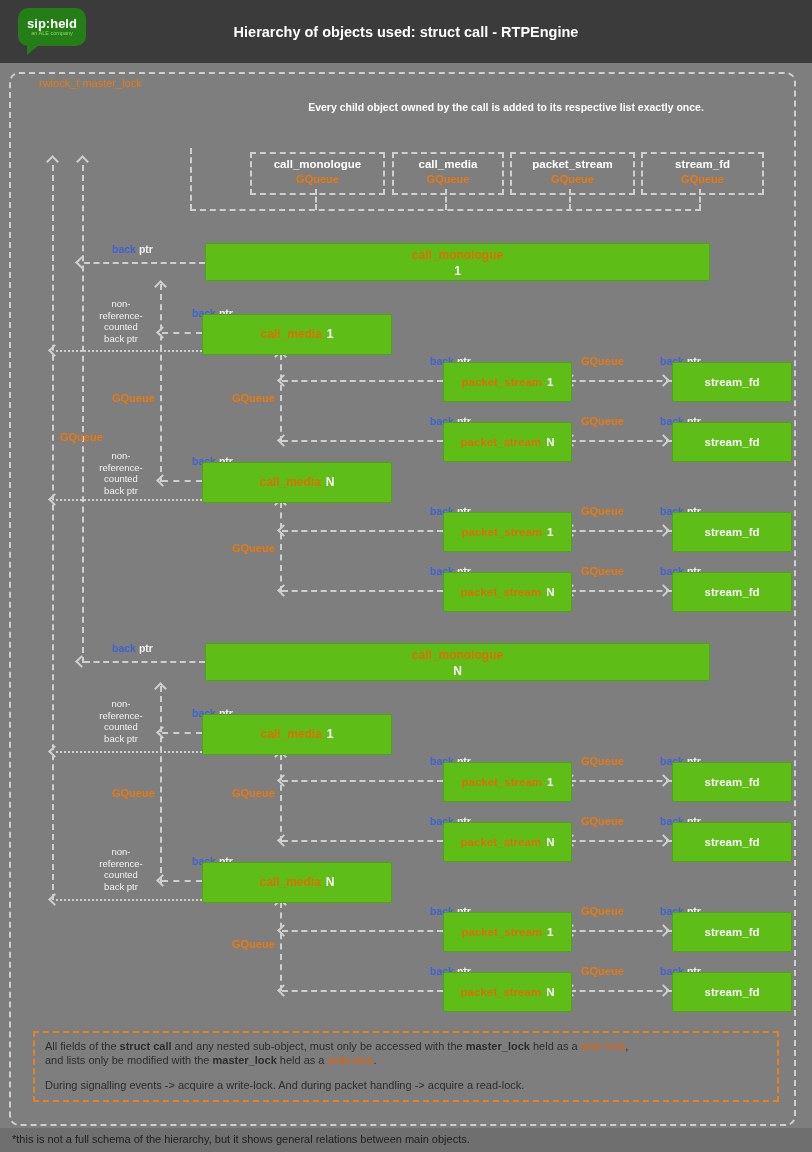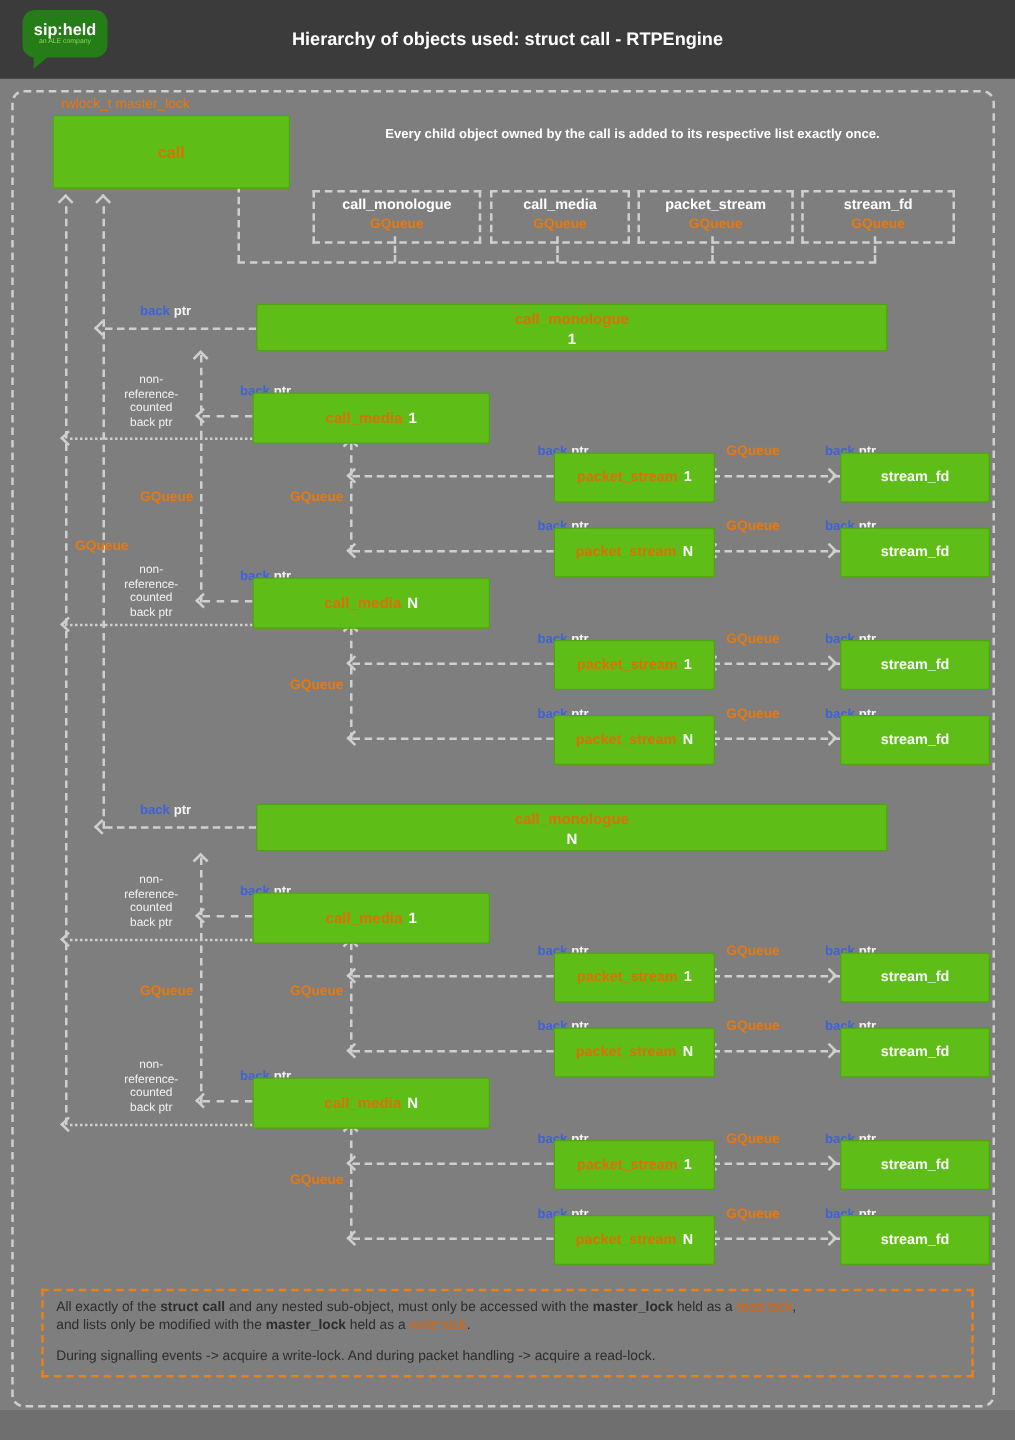--- a/index.html
+++ b/index.html
@@ -30,21 +30,21 @@
   .widx{color:#fafafa;}
   .sp{margin-left:5px;}
   .callbox{left:42px;top:92px;width:188px;height:57px;line-height:57px;font-size:13px;}
   .bar{left:205px;width:505px;height:38px;padding-top:3px;box-sizing:border-box;
        font-size:12px;line-height:16px;}
   .media{width:188px;height:39px;line-height:39px;font-size:12px;}
   .ps{width:127px;height:38px;line-height:38px;font-size:11.5px;}
   .sfd{width:118px;height:38px;line-height:38px;font-size:11.5px;}
 
   
-  .mlock{position:absolute;left:49px;top:77px;font-size:11px;color:#e8790f;}
+  .mlock{position:absolute;left:39px;top:77px;font-size:11px;color:#e8790f;}
   .intro{position:absolute;left:248px;top:92px;width:516px;text-align:center;color:#ffffff;
          font-weight:bold;font-size:10.5px;line-height:14px;}
   .intro .l2{margin-top:8px;}
   .cbox{position:absolute;top:152px;height:37px;border:2px dashed #cfcfcf;box-sizing:content-box;
         text-align:center;padding-top:2px;}
   .cname{font-size:11.5px;font-weight:bold;color:#ffffff;line-height:16px;}
   .ctype{font-size:11px;font-weight:bold;color:#e8790f;line-height:15px;}
   .bp{position:absolute;font-size:10.5px;font-weight:bold;white-space:nowrap;}
   .bp .b{color:#3f62d6;}
   .bp .p{color:#f2f2f2;margin-left:3px;}
@@ -249,23 +249,20 @@
   <div class="bp" style="left:192px;top:855px;"><span class="b">back</span><span class="p">ptr</span></div>
   <div class="bp" style="left:430px;top:755px;"><span class="b">back</span><span class="p">ptr</span></div>
   <div class="bp" style="left:660px;top:755px;"><span class="b">back</span><span class="p">ptr</span></div>
   <div class="bp" style="left:430px;top:815px;"><span class="b">back</span><span class="p">ptr</span></div>
   <div class="bp" style="left:660px;top:815px;"><span class="b">back</span><span class="p">ptr</span></div>
   <div class="bp" style="left:430px;top:905px;"><span class="b">back</span><span class="p">ptr</span></div>
   <div class="bp" style="left:660px;top:905px;"><span class="b">back</span><span class="p">ptr</span></div>
   <div class="bp" style="left:430px;top:965px;"><span class="b">back</span><span class="p">ptr</span></div>
   <div class="bp" style="left:660px;top:965px;"><span class="b">back</span><span class="p">ptr</span></div>
 
-  <div class="gbox callbox">
-    <span class="oname">call</span>
-  </div>
 
   <div class="cbox" style="left:250px;width:131px;">
     <div class="cname">call_monologue</div>
     <div class="ctype">GQueue</div>
   </div>
   <div class="cbox" style="left:392px;width:108px;">
     <div class="cname">call_media</div>
     <div class="ctype">GQueue</div>
   </div>
   <div class="cbox" style="left:510px;width:121px;">
@@ -342,21 +339,22 @@
     <span class="wname">stream_fd</span>
   </div>
   <div class="gbox ps" style="left:443px;top:972px;">
     <span class="oname">packet_stream</span><span class="widx sp">N</span>
   </div>
   <div class="gbox sfd" style="left:672px;top:972px;">
     <span class="wname">stream_fd</span>
   </div>
 
   <div class="note">
-    <div><span>All exactly of the </span><b>struct call</b><span> and any nested sub-object, must only be accessed with the </span><b>master_lock</b><span> held as a </span><span class="hlk">read lock</span><span>,</span></div>
+    <div><span>All fields of the </span><b>struct call</b><span> and any nested sub-object, must only be accessed with the </span><b>master_lock</b><span> held as a </span><span class="hlk">wise lock</span><span>,</span></div>
     <div><span>and lists only be modified with the </span><b>master_lock</b><span> held as a </span><span class="hlk">write lock</span><span>.</span></div>
     <div class="gap"></div>
     <div>During signalling events -&gt; acquire a write-lock. And during packet handling -&gt; acquire a read-lock.</div>
   </div>
 
   <div class="footband"></div>
+  <div class="footnote">*this is not a full schema of the hierarchy, but it shows general relations between main objects.</div>
 
 </div>
 
 </body></html>

